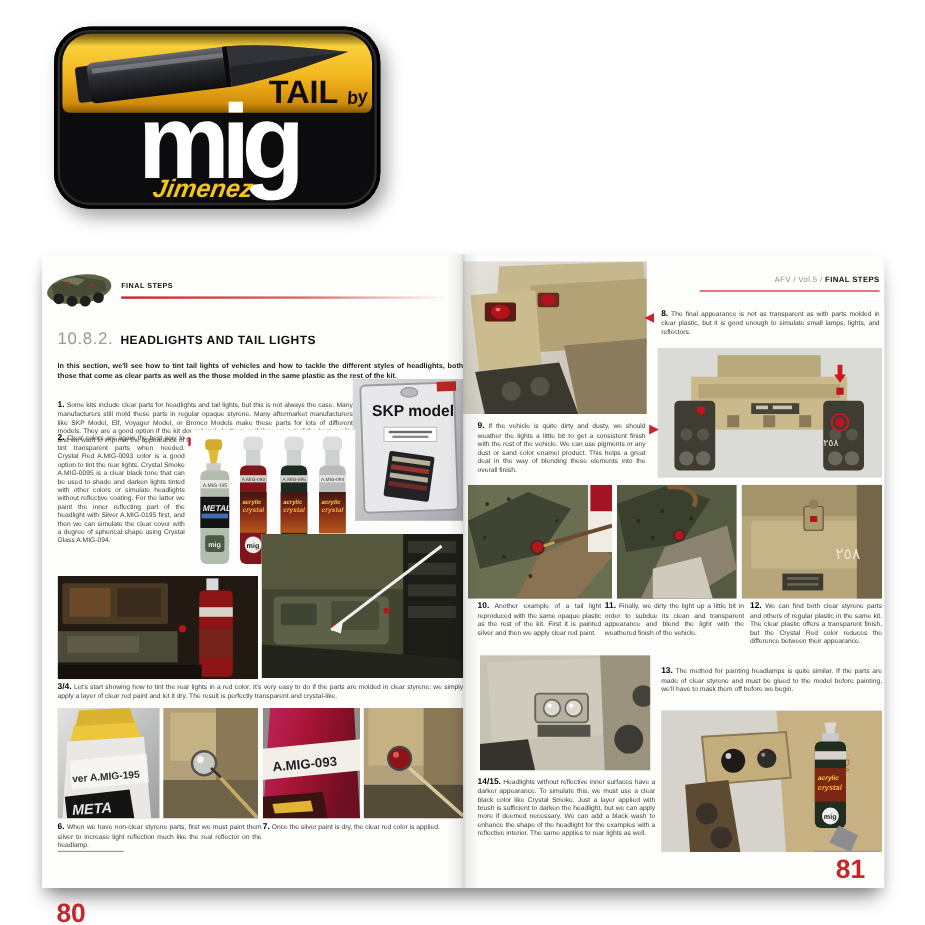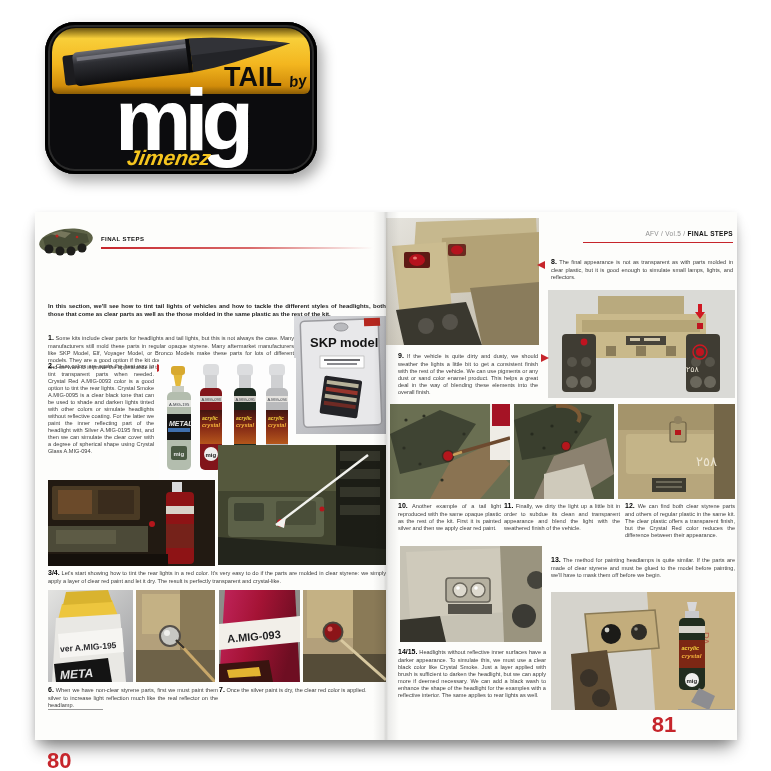--- a/index.html
+++ b/index.html
@@ -95,20 +95,24 @@
           <circle cx="23" cy="27" r="4.5" fill="#1e1e1b"></circle>
         <circle cx="34" cy="27" r="4.5" fill="#1e1e1b"></circle>
           <circle cx="45" cy="24" r="4.5" fill="#1e1e1b"></circle>
         <circle cx="20" cy="12" r="1.5" fill="#b8251f"></circle>
           <circle cx="40" cy="13" r="1.3" fill="#b8251f"></circle>
       </svg>
     </div>
     <div class="abs kicker" style="left:66px;top:24px;">FINAL STEPS</div>
     <div class="abs redline-fade" style="left:66px;top:35px;width:272px;"></div>
 
+    <div class="abs sec" style="left:13px;top:62px;">
+      <span class="sec-num">10.8.2.</span>
+      <span class="sec-title">HEADLIGHTS AND TAIL LIGHTS</span>
+    </div>
     <div class="abs intro" style="left:13px;top:90px;width:338px;">In this section, we'll see how to tint tail lights of vehicles and how to tackle the different styles of headlights, both those that come as clear parts as well as the those molded in the same plastic as the rest of the kit.</div>
 
     <div class="abs cap" style="left:13px;top:122px;width:246px;">
       <b>1.</b>
       <span>Some kits include clear parts for headlights and tail lights, but this is not always the case. Many manufacturers still mold these parts in regular opaque styrene. Many aftermarket manufacturers like SKP Model, Elf, Voyager Model, or Bronco Models make these parts for lots of different models. They are a good option if the kit doesn't include them or if they are not of the best quality and we want to improve the appearance of these very noticeable elements.</span>
     </div>
     <div class="abs arr-r" style="left:263px;top:124px;"></div>
 
     <div class="photo" style="left:259px;top:104px;width:92px;height:118px;">
       <svg viewBox="0 0 92 118" preserveAspectRatio="none">
@@ -525,18 +529,18 @@
         </g>
       </svg>
     </div>
 
     <div class="abs cap" style="left:363px;top:436px;width:148px;">
       <b>14/15.</b>
       <span>Headlights without reflective inner surfaces have a darker appearance. To simulate this, we must use a clear black color like Crystal Smoke. Just a layer applied with brush is sufficient to darken the headlight, but we can apply more if deemed necessary. We can add a black wash to enhance the shape of the headlight for the examples with a reflective interior. The same applies to rear lights as well.</span>
     </div>
 
     <div class="abs numrule" style="left:643px;top:497px;width:55px;"></div>
-    <div class="abs pagenum" style="left:600px;top:500px;width:58px;text-align:center;">81</div>
+    <div class="abs pagenum" style="left:628px;top:500px;width:58px;text-align:right;">81</div>
 
     <div class="gutter"></div>
   </div>
 
 </div>
 
 </body></html>

